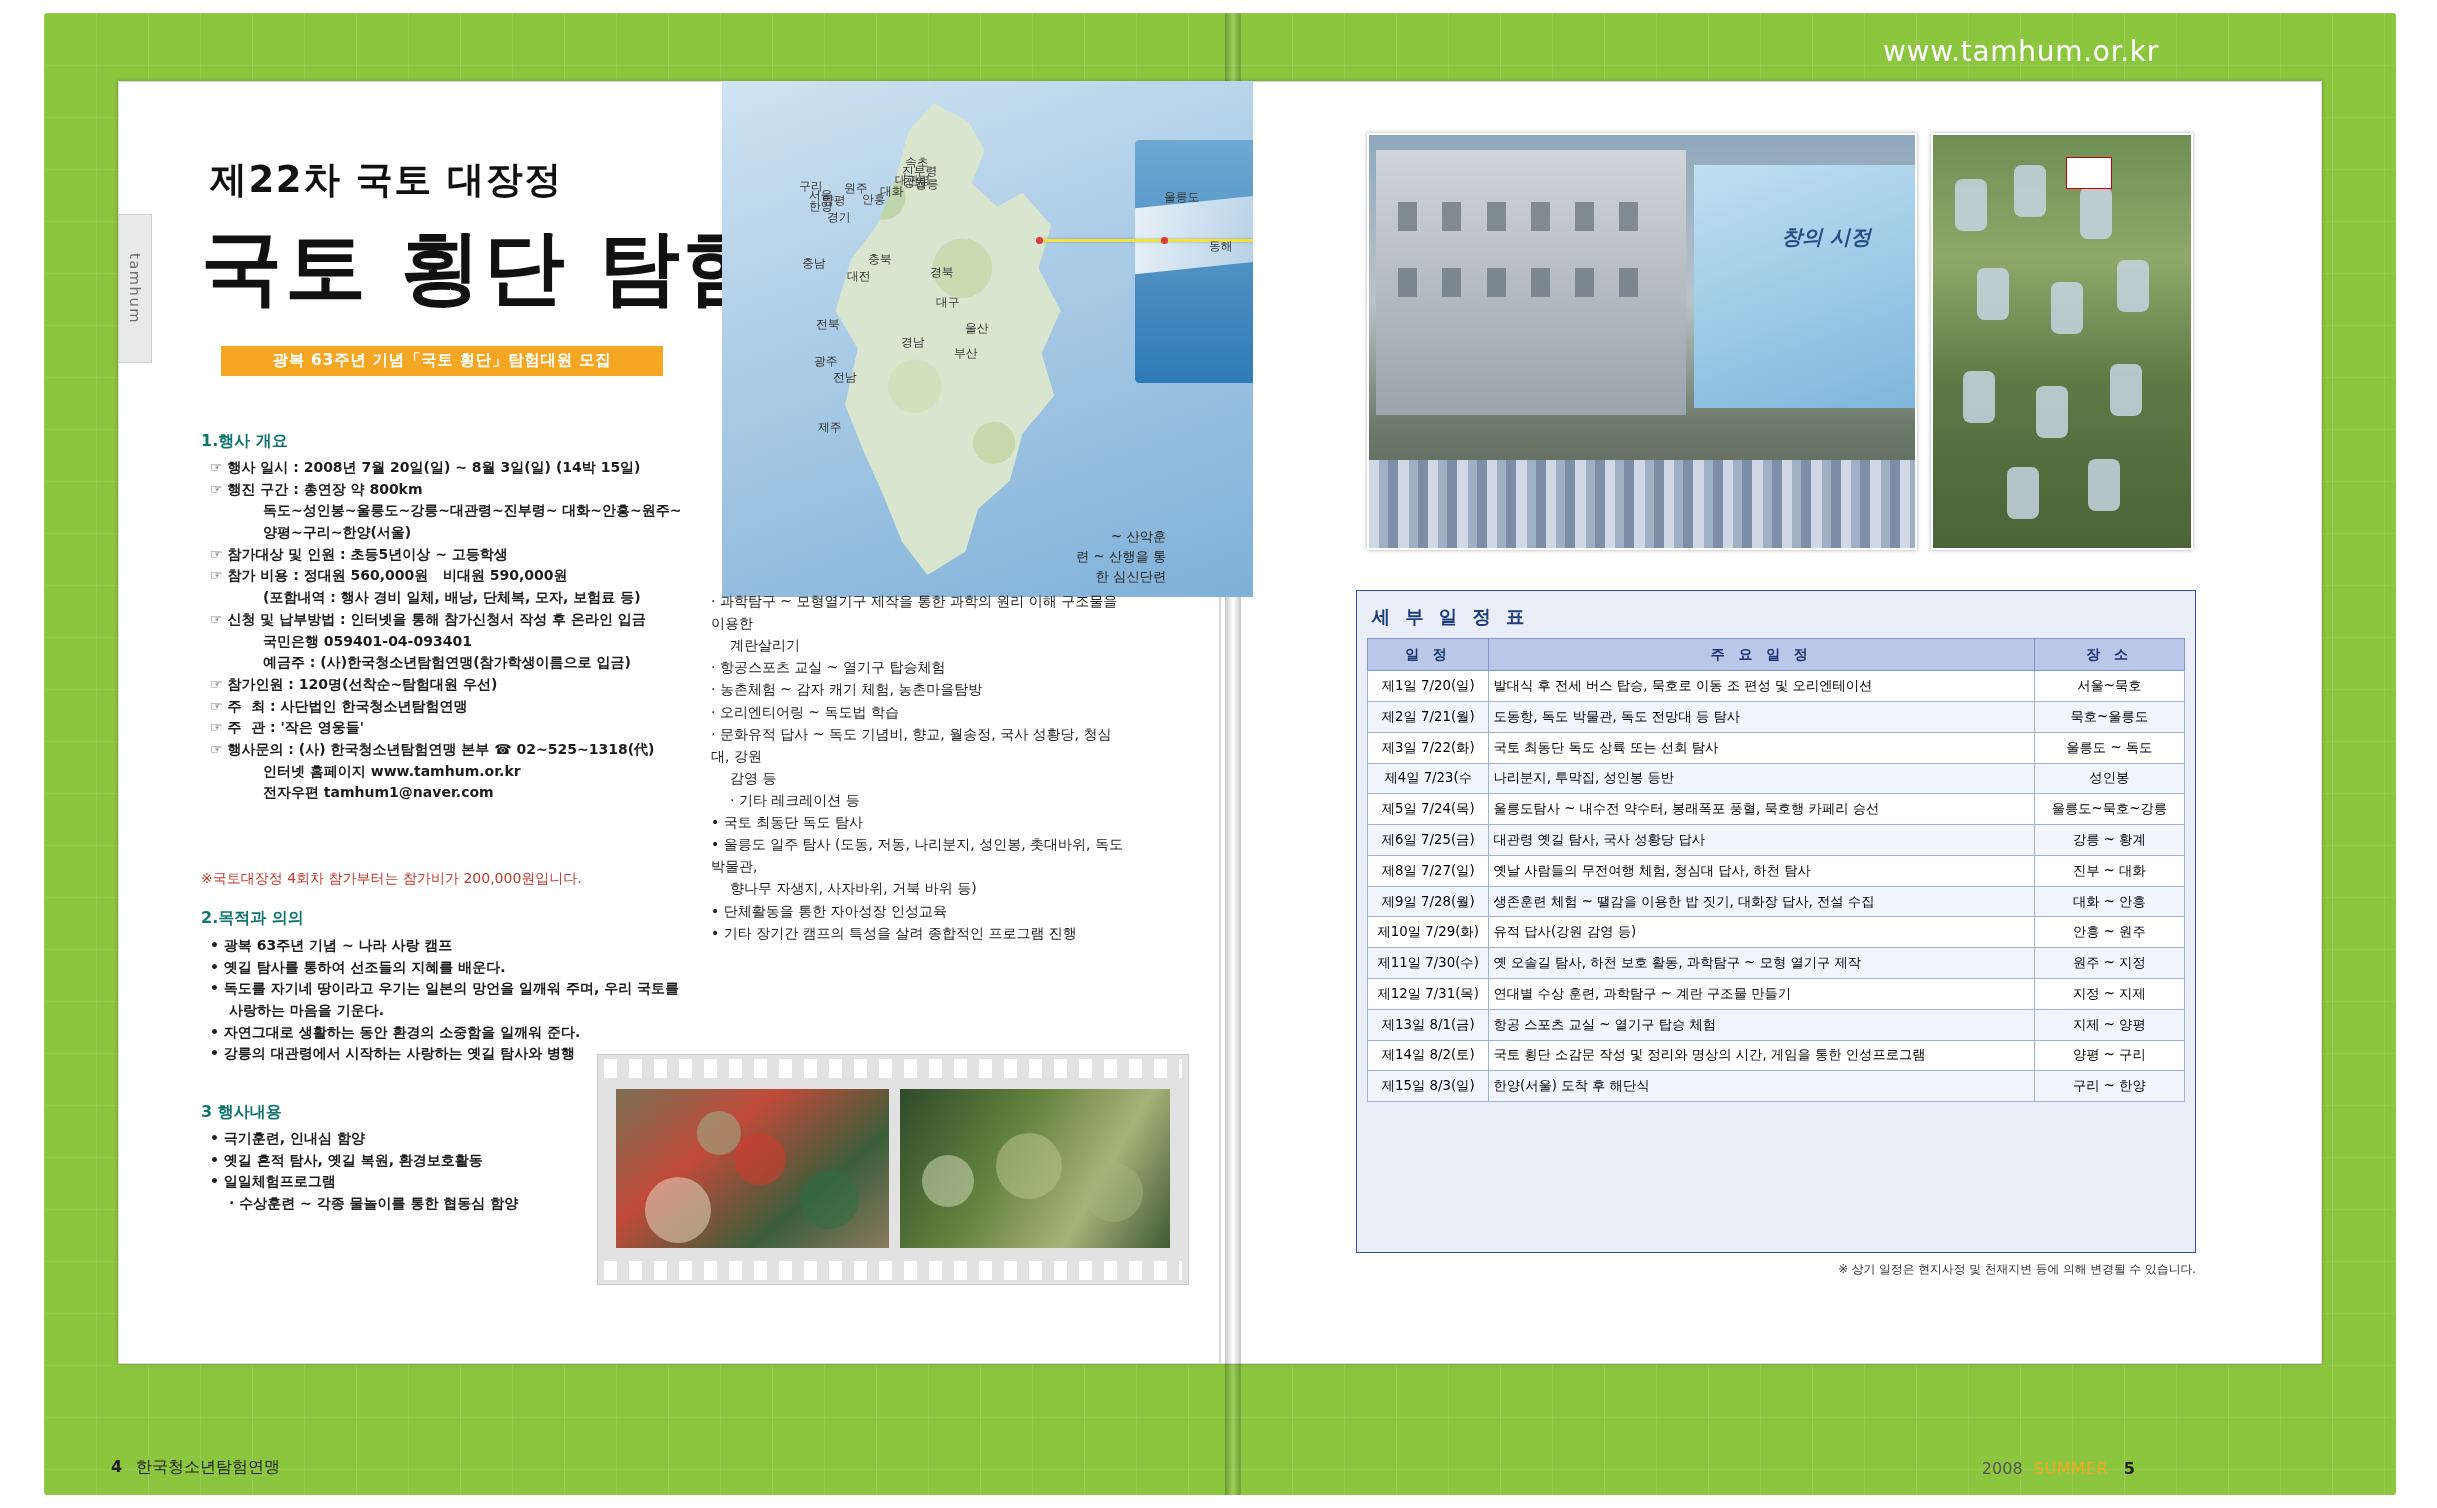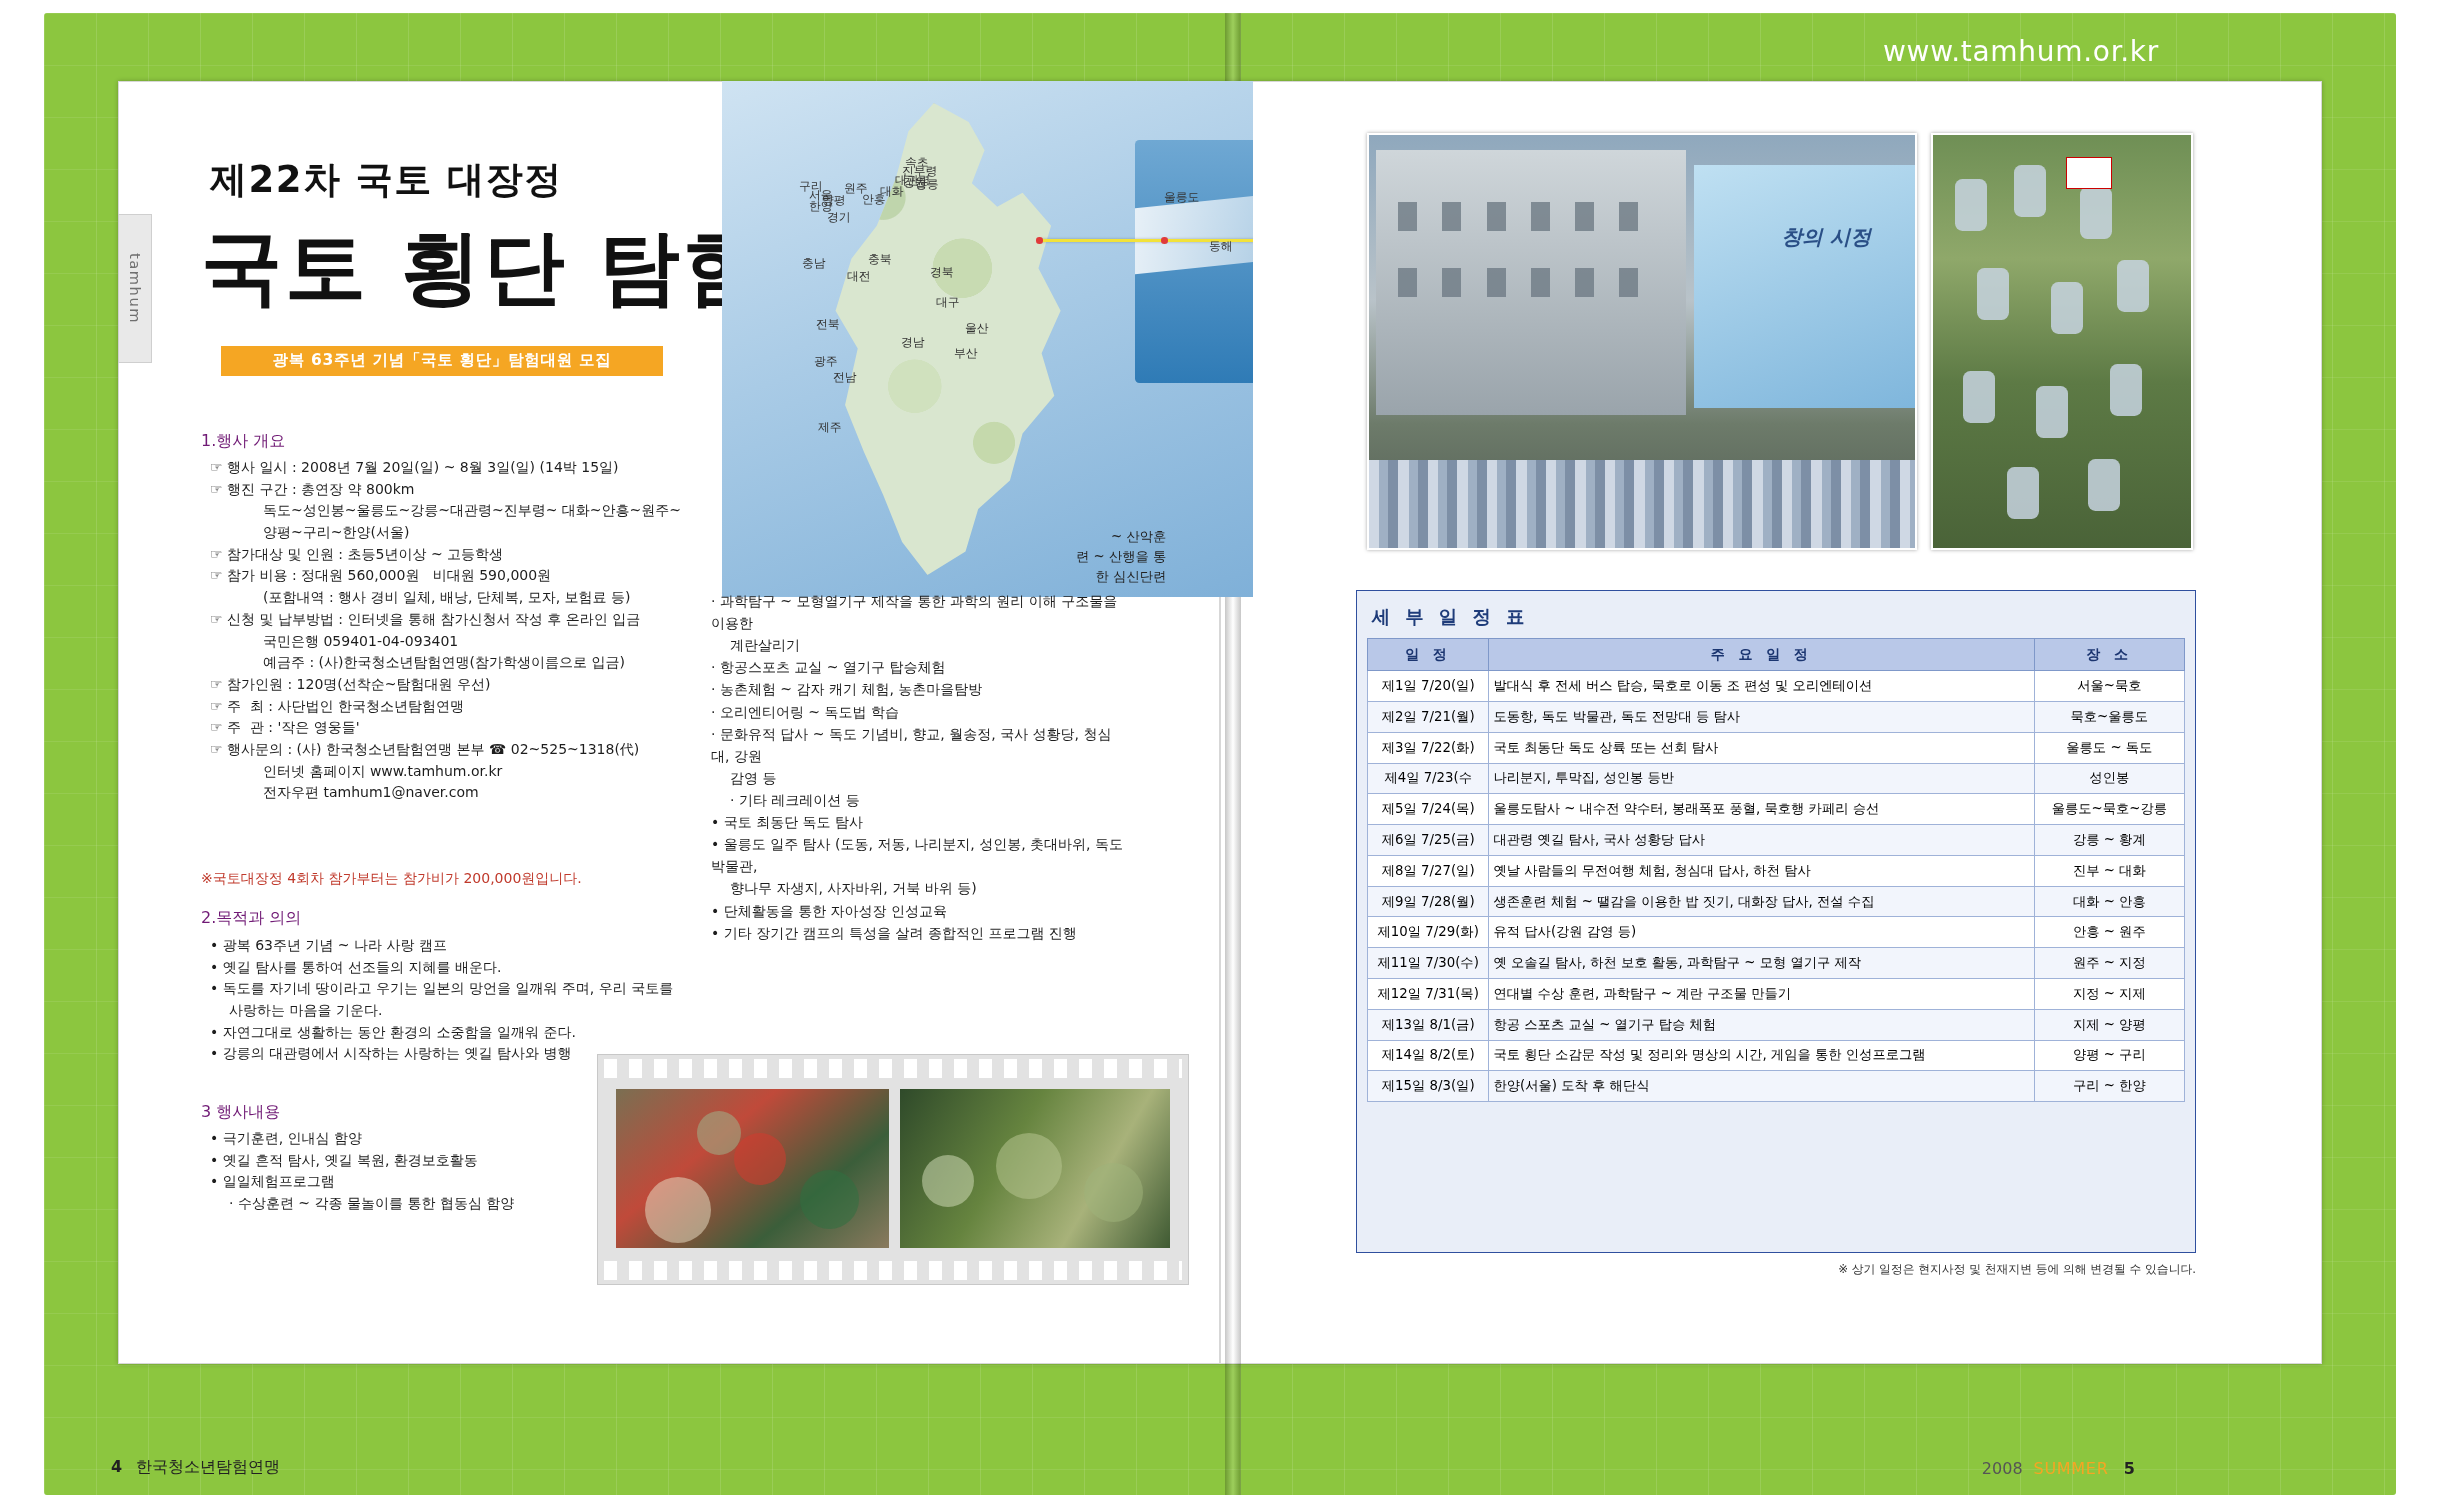--- a/index.html
+++ b/index.html
@@ -103,24 +103,24 @@
   }
   .mlabel{position:absolute;font-size:11.8px;color:#333;}
   .route{
     position:absolute;left:317px;top:158px;width:273px;height:2.9px;background:#f2e23a;
     box-shadow:0 0 2.9px rgba(0,0,0,.25);
   }
   .dot{position:absolute;width:6.6px;height:6.6px;border-radius:50%;background:#e03a3a;}
 
   
   .sec-head{
-    position:absolute;font-size:16px;color:#701a75;font-weight:normal;
+    position:absolute;font-size:16px;color:#0f766e;font-weight:bold;
   }
   .txtcol{position:absolute;font-size:14px;line-height:1.55;color:#1d1d1d;}
-  .txtcol .ln{white-space:pre;}
+  .txtcol .ln{white-space:pre;font-weight:bold;}
   .ind1{padding-left:19px;}
   .ind2{padding-left:53px;}
   .note-red{color:#c0392b;}
 
   
   .col2{position:absolute;left:711px;top:590px;width:413px;font-size:14px;line-height:1.58;color:#1d1d1d;}
 
   
   .film{
     position:absolute;left:597px;top:1054px;width:590px;height:229px;background:#e2e2e2;

